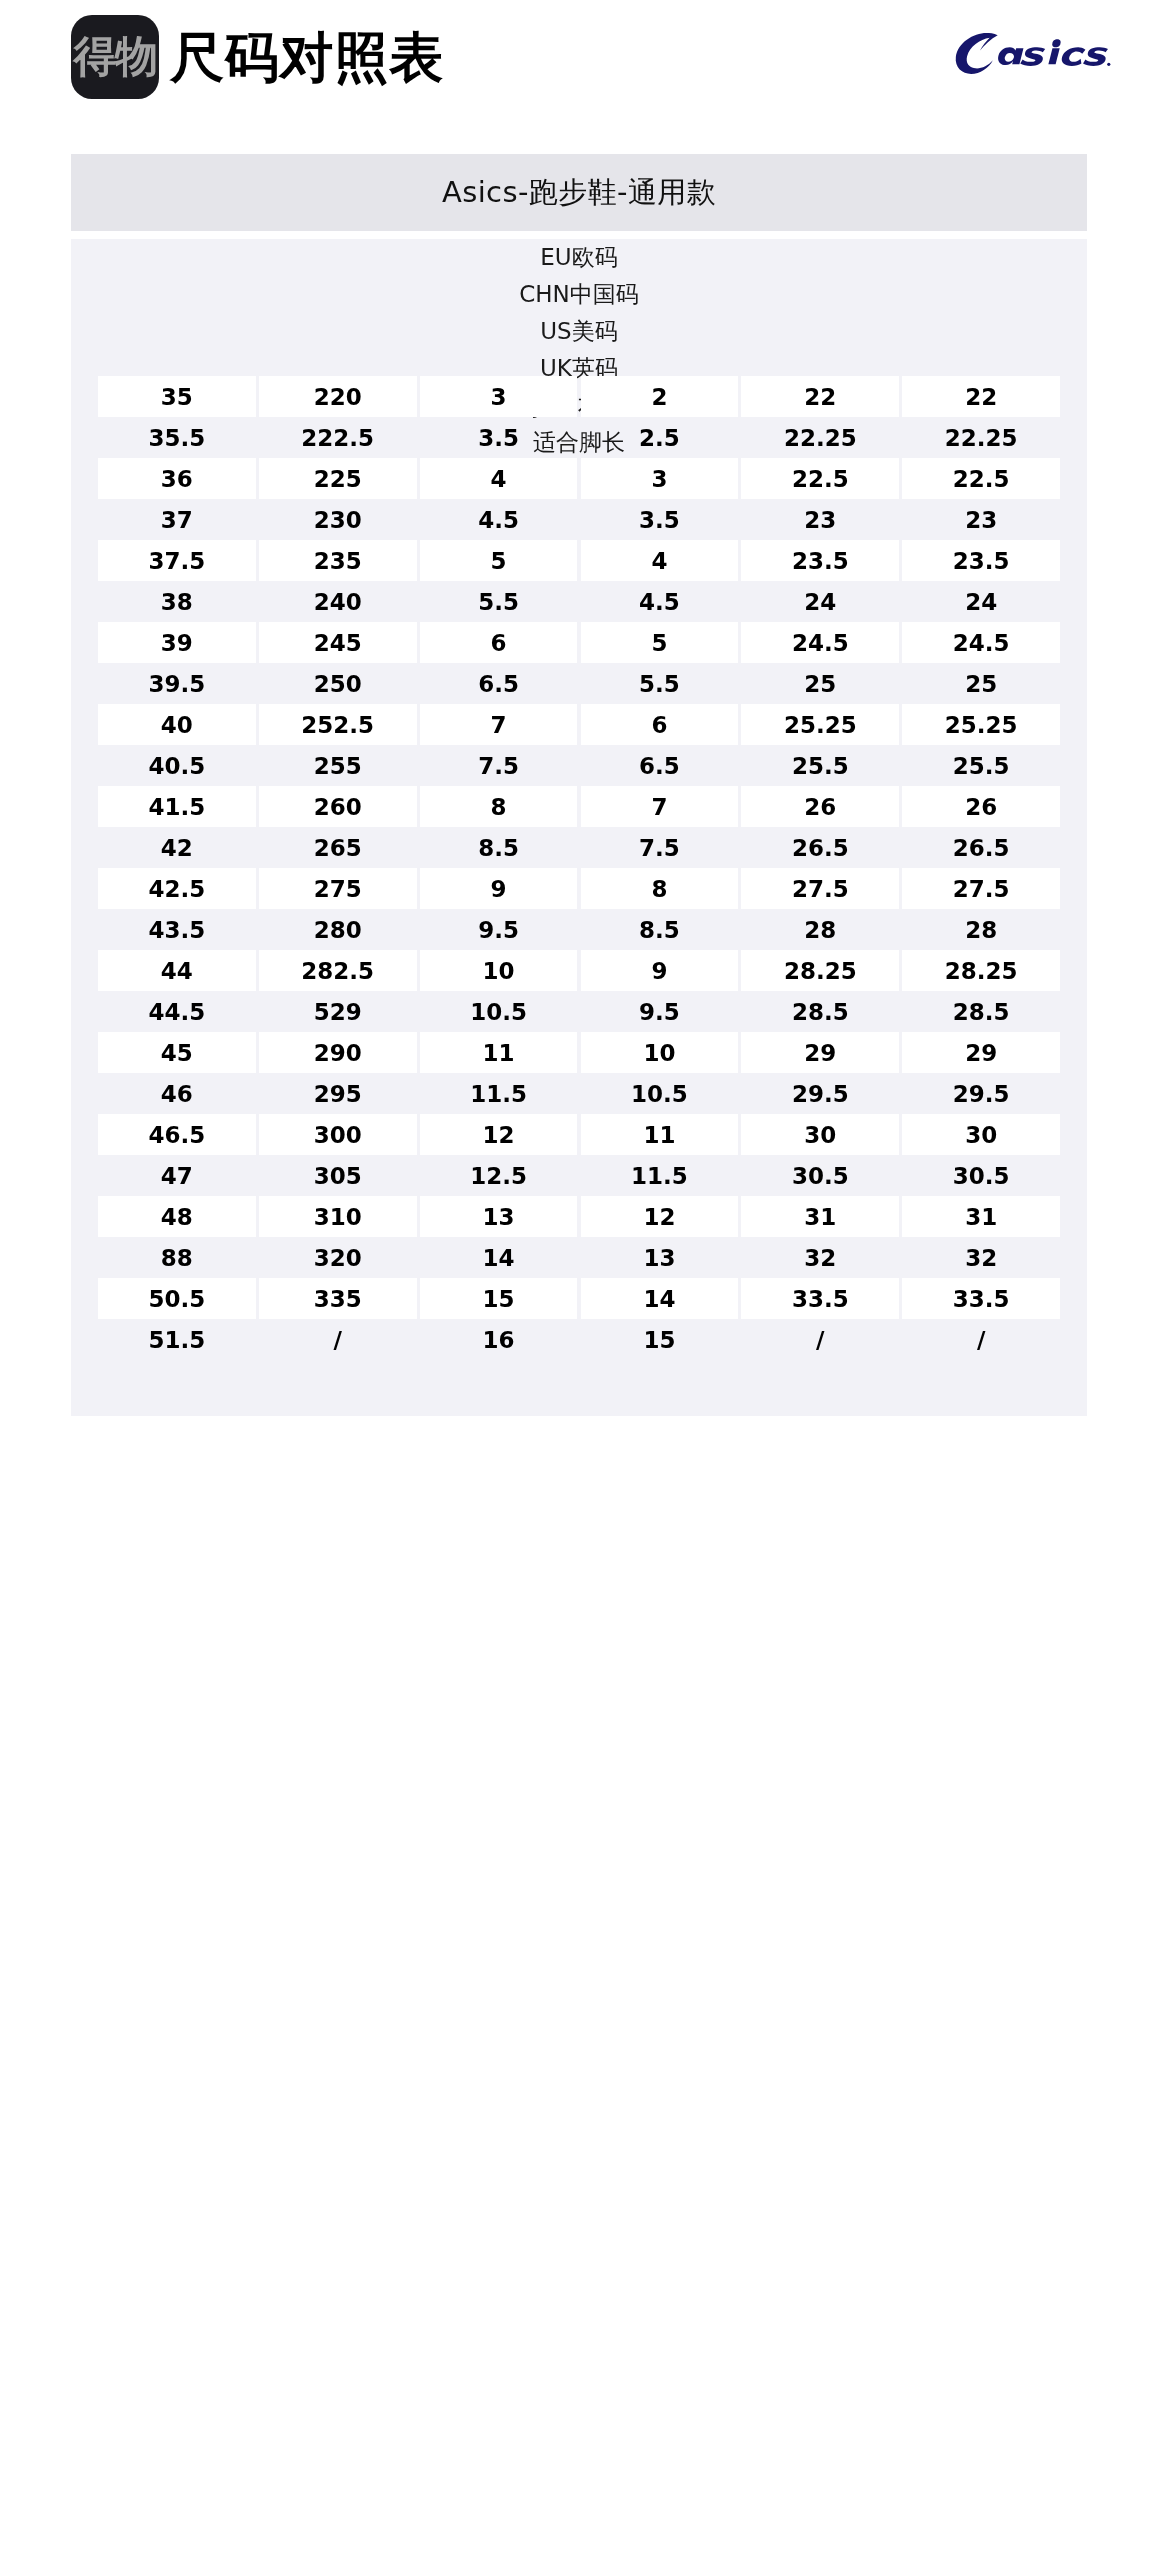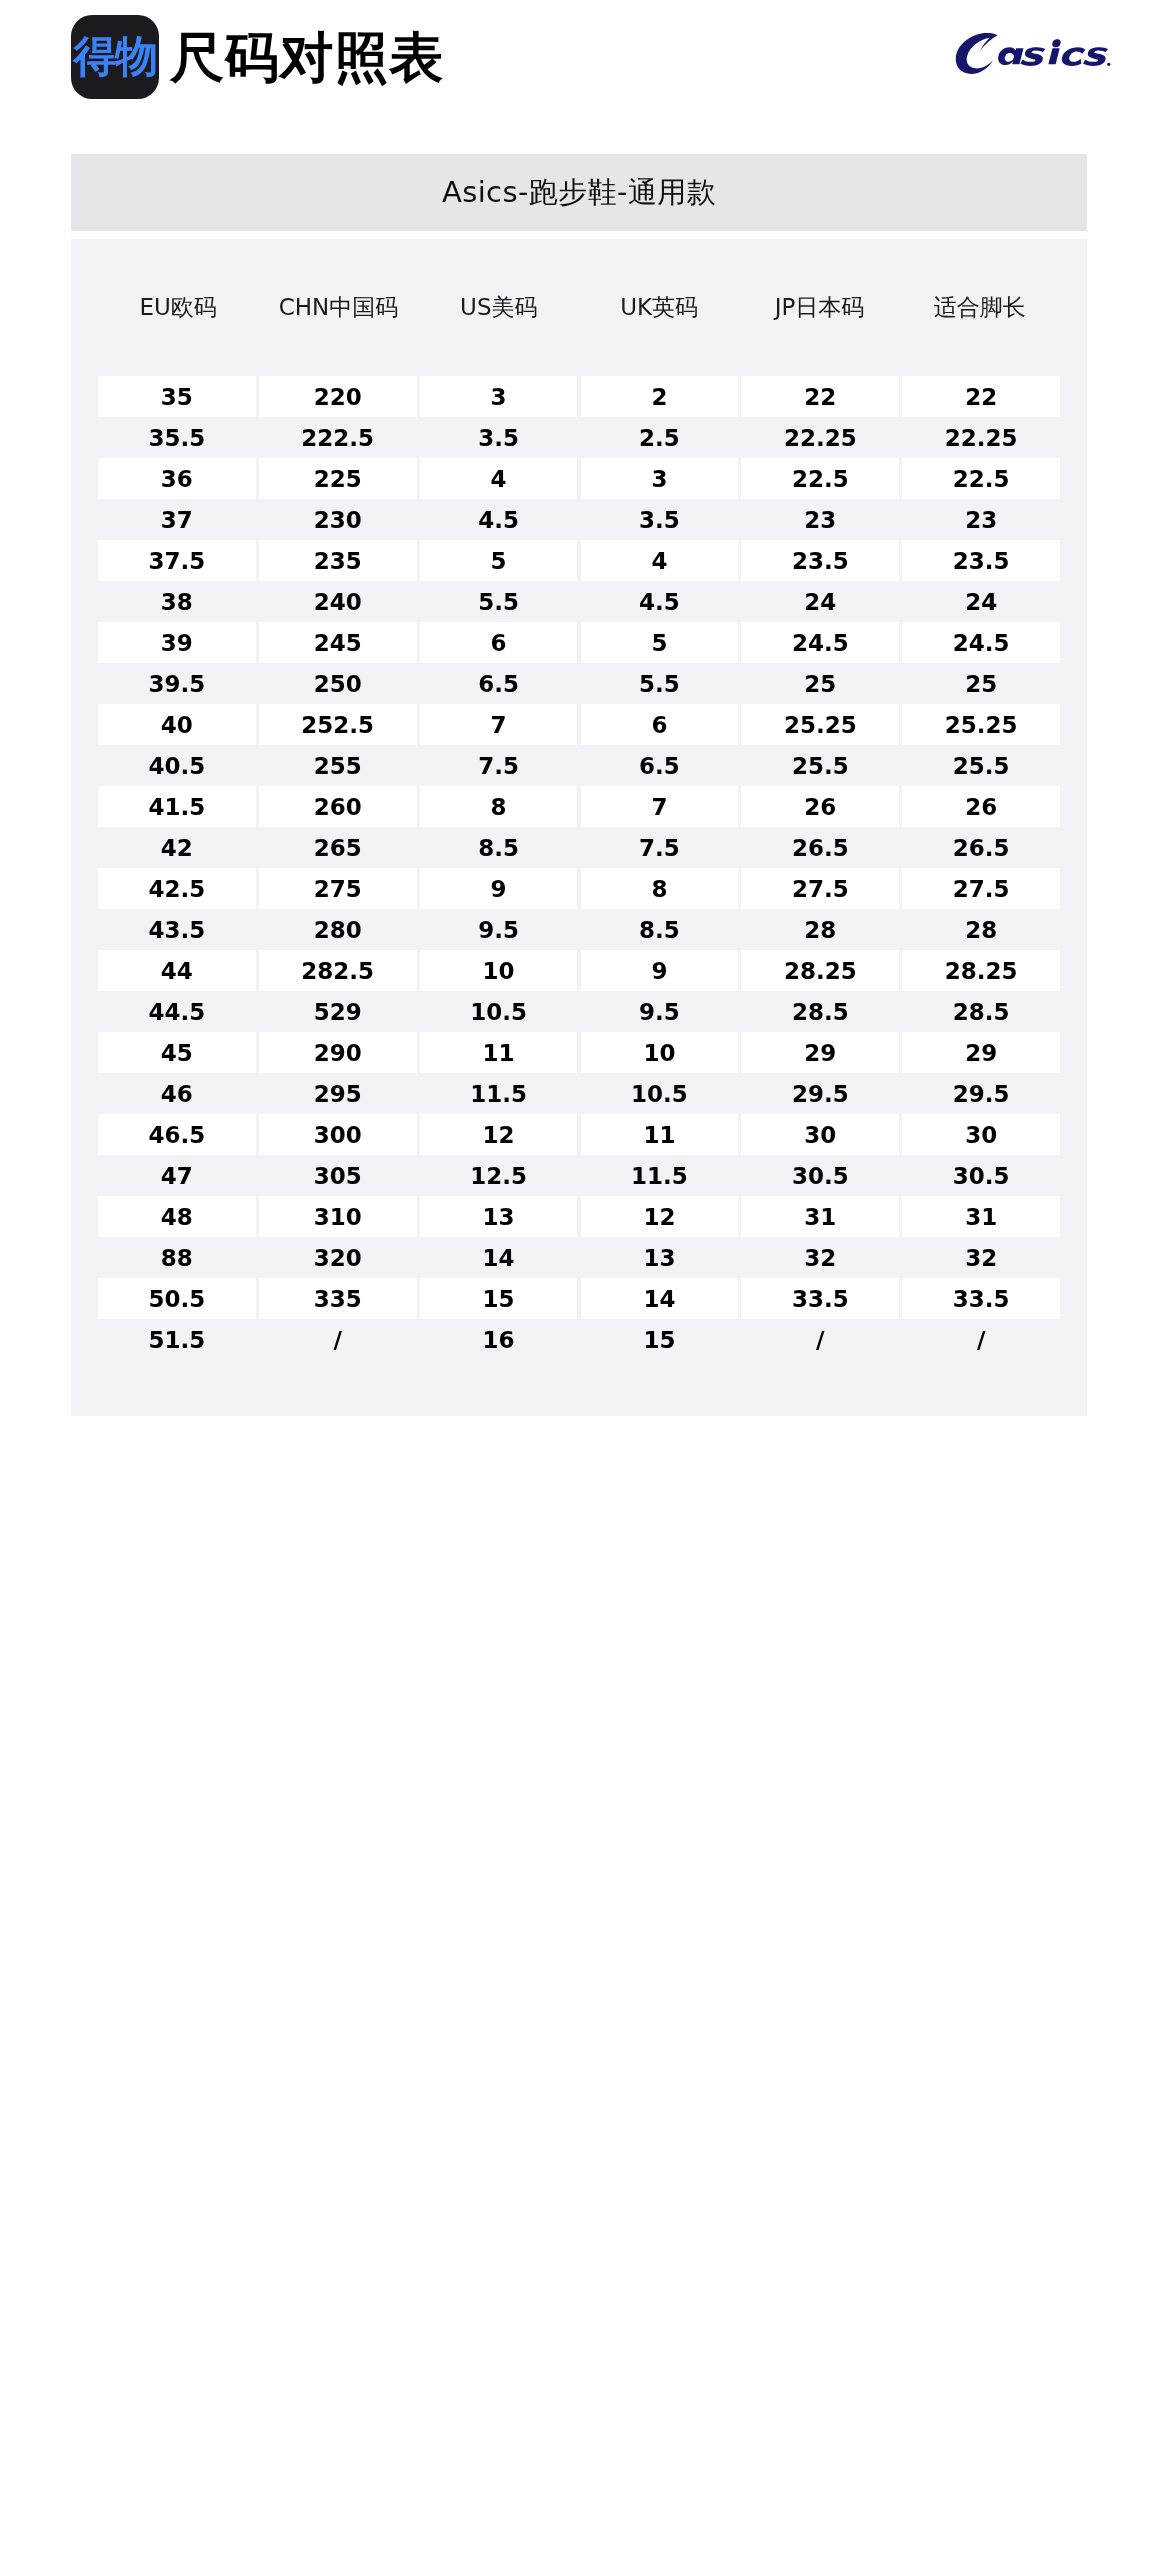--- a/index.html
+++ b/index.html
@@ -30,21 +30,21 @@
     position: absolute;
     left: 71px; top: 14.5px;
     width: 88px; height: 84px;
     background: #1a1a1f;
     border-radius: 21px;
     display: flex;
     align-items: center;
     justify-content: center;
   }
   .brand-badge-text {
-    color: #3b82f6;
+    color: #a3a3a3;
     font-size: 43px;
     font-weight: 700;
     letter-spacing: -1.6px;
     line-height: 1;
     font-family: "DejaVu Sans", sans-serif;
   }
   .header-title {
     position: absolute;
     left: 170px; top: 17.7px;
     font-size: 54px;
@@ -83,20 +83,21 @@
     letter-spacing: 0.4px;
     font-family: "DejaVu Sans", sans-serif;
   }
   .title-gap { height: 8px; background: #ffffff; }
 
   .thead {
     display: flex;
     height: 137px;
     background: #f2f2f7;
     padding: 0 27px;
+    flex-direction: column;
   }
   .th {
     flex: 1 1 0;
     display: flex;
     align-items: center;
     justify-content: center;
     text-align: center;
     font-size: 23px;
     font-weight: 400;
     color: #1a1a1a;

